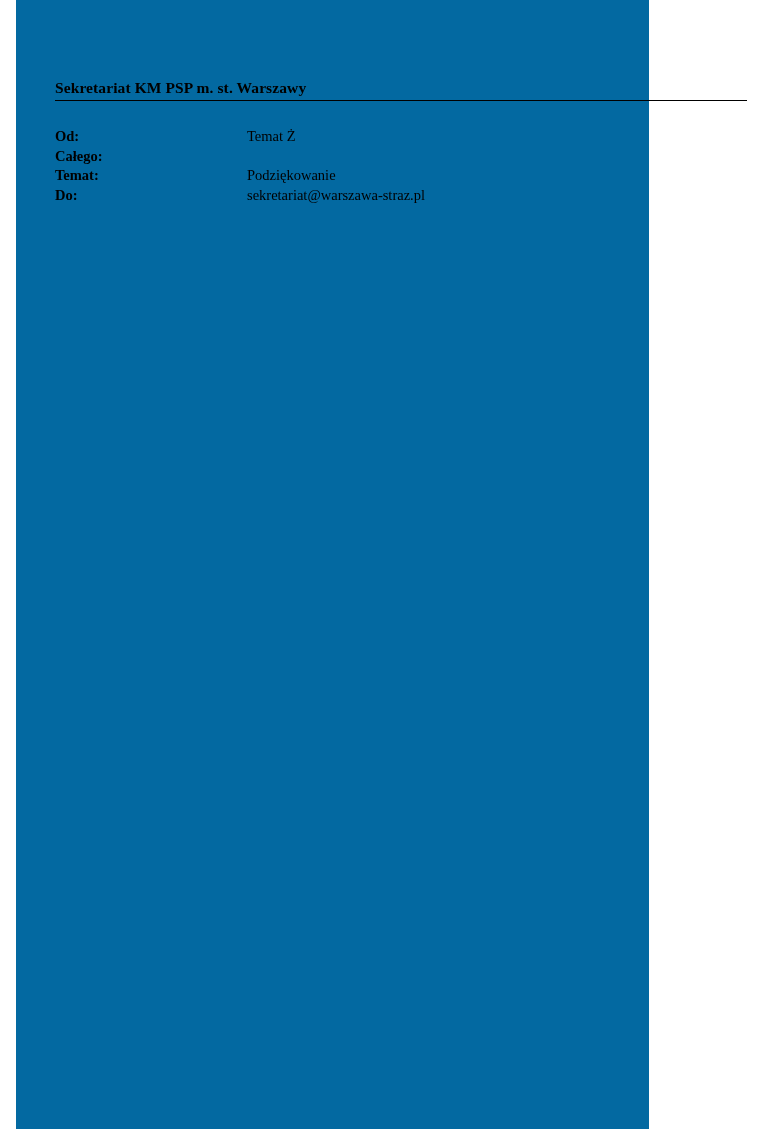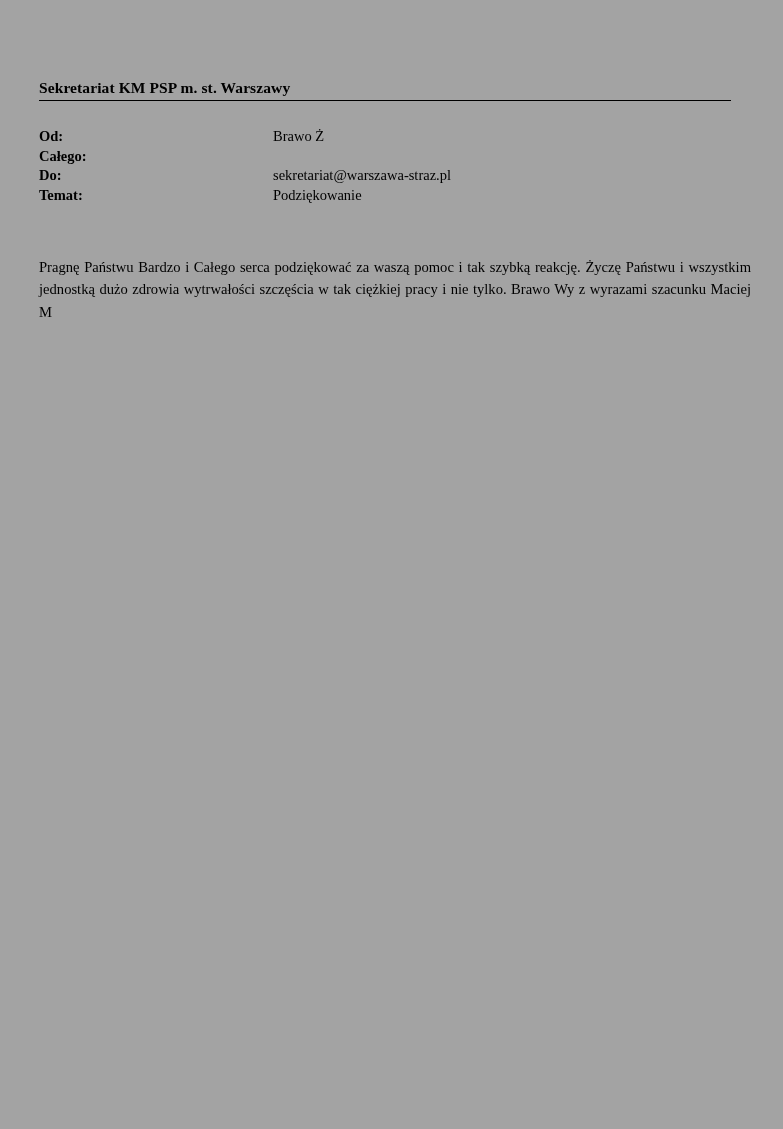--- a/index.html
+++ b/index.html
@@ -11,25 +11,25 @@
     width: 783px;
     height: 1129px;
     position: relative;
     font-family: "Liberation Serif", serif;
     color: #000000;
     overflow: hidden;
   }
 
   .page {
     position: absolute;
-    left: 0;
+    left: 16px;
     top: 0;
-    width: 783px;
+    width: 633px;
     height: 1129px;
-    background: #a3a3a3;
+    background: #0369a1;
   }
 
   .doc-header {
     position: absolute;
     left: 39px;
     top: 78px;
     width: 692px;
   }
 
   .doc-header-title {
@@ -51,21 +51,20 @@
     position: absolute;
     left: 39px;
     top: 127px;
     width: 700px;
   }
 
   .meta-row {
     display: flex;
     align-items: center;
     height: 19.5px;
-    gap: 42px;
   }
 
   .meta-label {
     width: 192px;
     flex: 0 0 192px;
     font-weight: bold;
     font-size: 14.5px;
     line-height: 19.5px;
   }
 
@@ -97,36 +96,33 @@
 
   <div class="doc-header">
     <div class="doc-header-title">Sekretariat KM PSP m. st. Warszawy</div>
     <div class="doc-header-rule"></div>
   </div>
 
   <div class="meta-block">
 
     <div class="meta-row">
       <div class="meta-label">Od:</div>
-      <div class="meta-value">Brawo Ż</div>
+      <div class="meta-value">Temat Ż</div>
     </div>
 
     <div class="meta-row">
       <div class="meta-label">Całego:</div>
     </div>
 
     <div class="meta-row">
+      <div class="meta-label">Temat:</div>
+      <div class="meta-value">Podziękowanie</div>
+    </div>
+
+    <div class="meta-row">
       <div class="meta-label">Do:</div>
       <div class="meta-value">sekretariat@warszawa-straz.pl</div>
     </div>
 
-    <div class="meta-row">
-      <div class="meta-label">Temat:</div>
-      <div class="meta-value">Podziękowanie</div>
-    </div>
-
   </div>
 
-  <div class="body-block">
-    <p class="body-paragraph">Pragnę Państwu Bardzo i Całego serca podziękować za waszą pomoc i tak szybką reakcję. Życzę Państwu i wszystkim jednostką dużo zdrowia wytrwałości szczęścia w tak ciężkiej pracy i nie tylko. Brawo Wy z wyrazami szacunku Maciej M</p>
-  </div>
 
 </div>
 
 </body></html>

